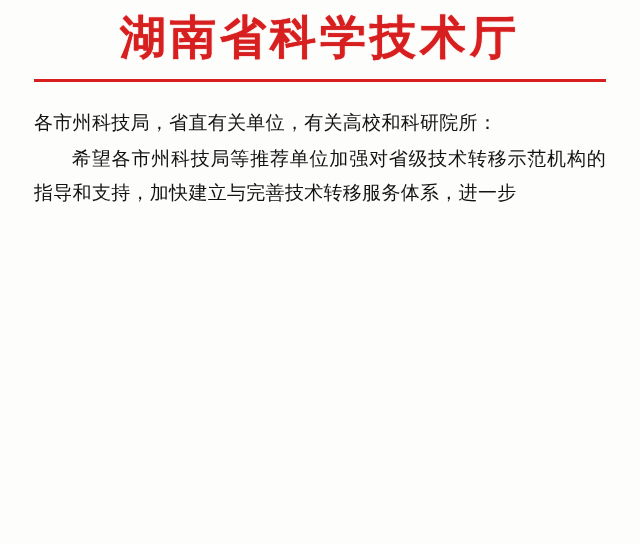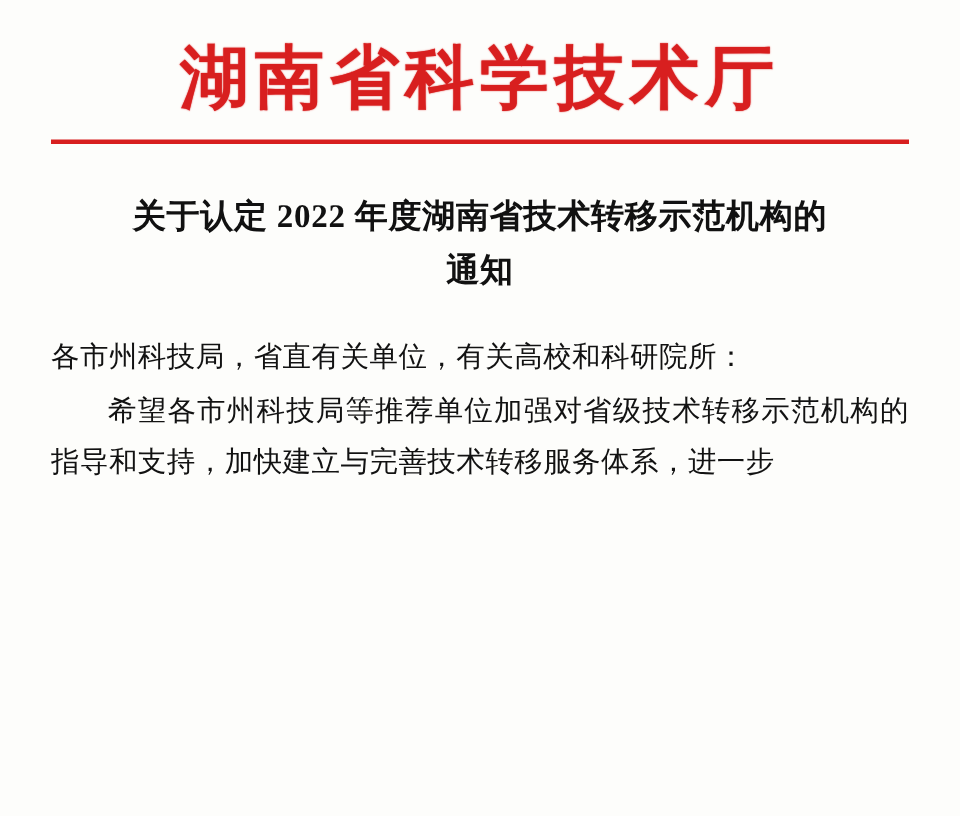--- a/index.html
+++ b/index.html
@@ -17,21 +17,21 @@
     position: relative;
     width: 640px;
     height: 544px;
     background: #fdfdfb;
     box-sizing: border-box;
     padding: 0 34px;
   }
   
   .letterhead {
     text-align: center;
-    padding-top: 26px;
+    padding-top: 12px;
   }
   .letterhead-title {
     color: #d81f1f;
     font-family: "Liberation Serif", "DejaVu Serif", serif;
     font-weight: bold;
     font-size: 46px;
     letter-spacing: 4px;
     line-height: 1.15;
     white-space: nowrap;
     text-shadow: 0 0 1px #d81f1f;
@@ -79,23 +79,19 @@
 <body>
 
 <div class="page">
 
   <div class="letterhead">
     <div class="letterhead-title">湖南省科学技术厅</div>
   </div>
 
   <div class="rule-red"></div>
 
-  <div class="doc-title">
-    <span>关于认定 2022 年度湖南省技术转移示范机构的</span>
-    <span class="line2">通知</span>
-  </div>
 
   <div class="body-text">
     <p class="para">各市州科技局，省直有关单位，有关高校和科研院所：</p>
     <p class="para indent cut">希望各市州科技局等推荐单位加强对省级技术转移示范机构的指导和支持，加快建立与完善技术转移服务体系，进一步</p>
   </div>
 
 </div>
 
 </body></html>

